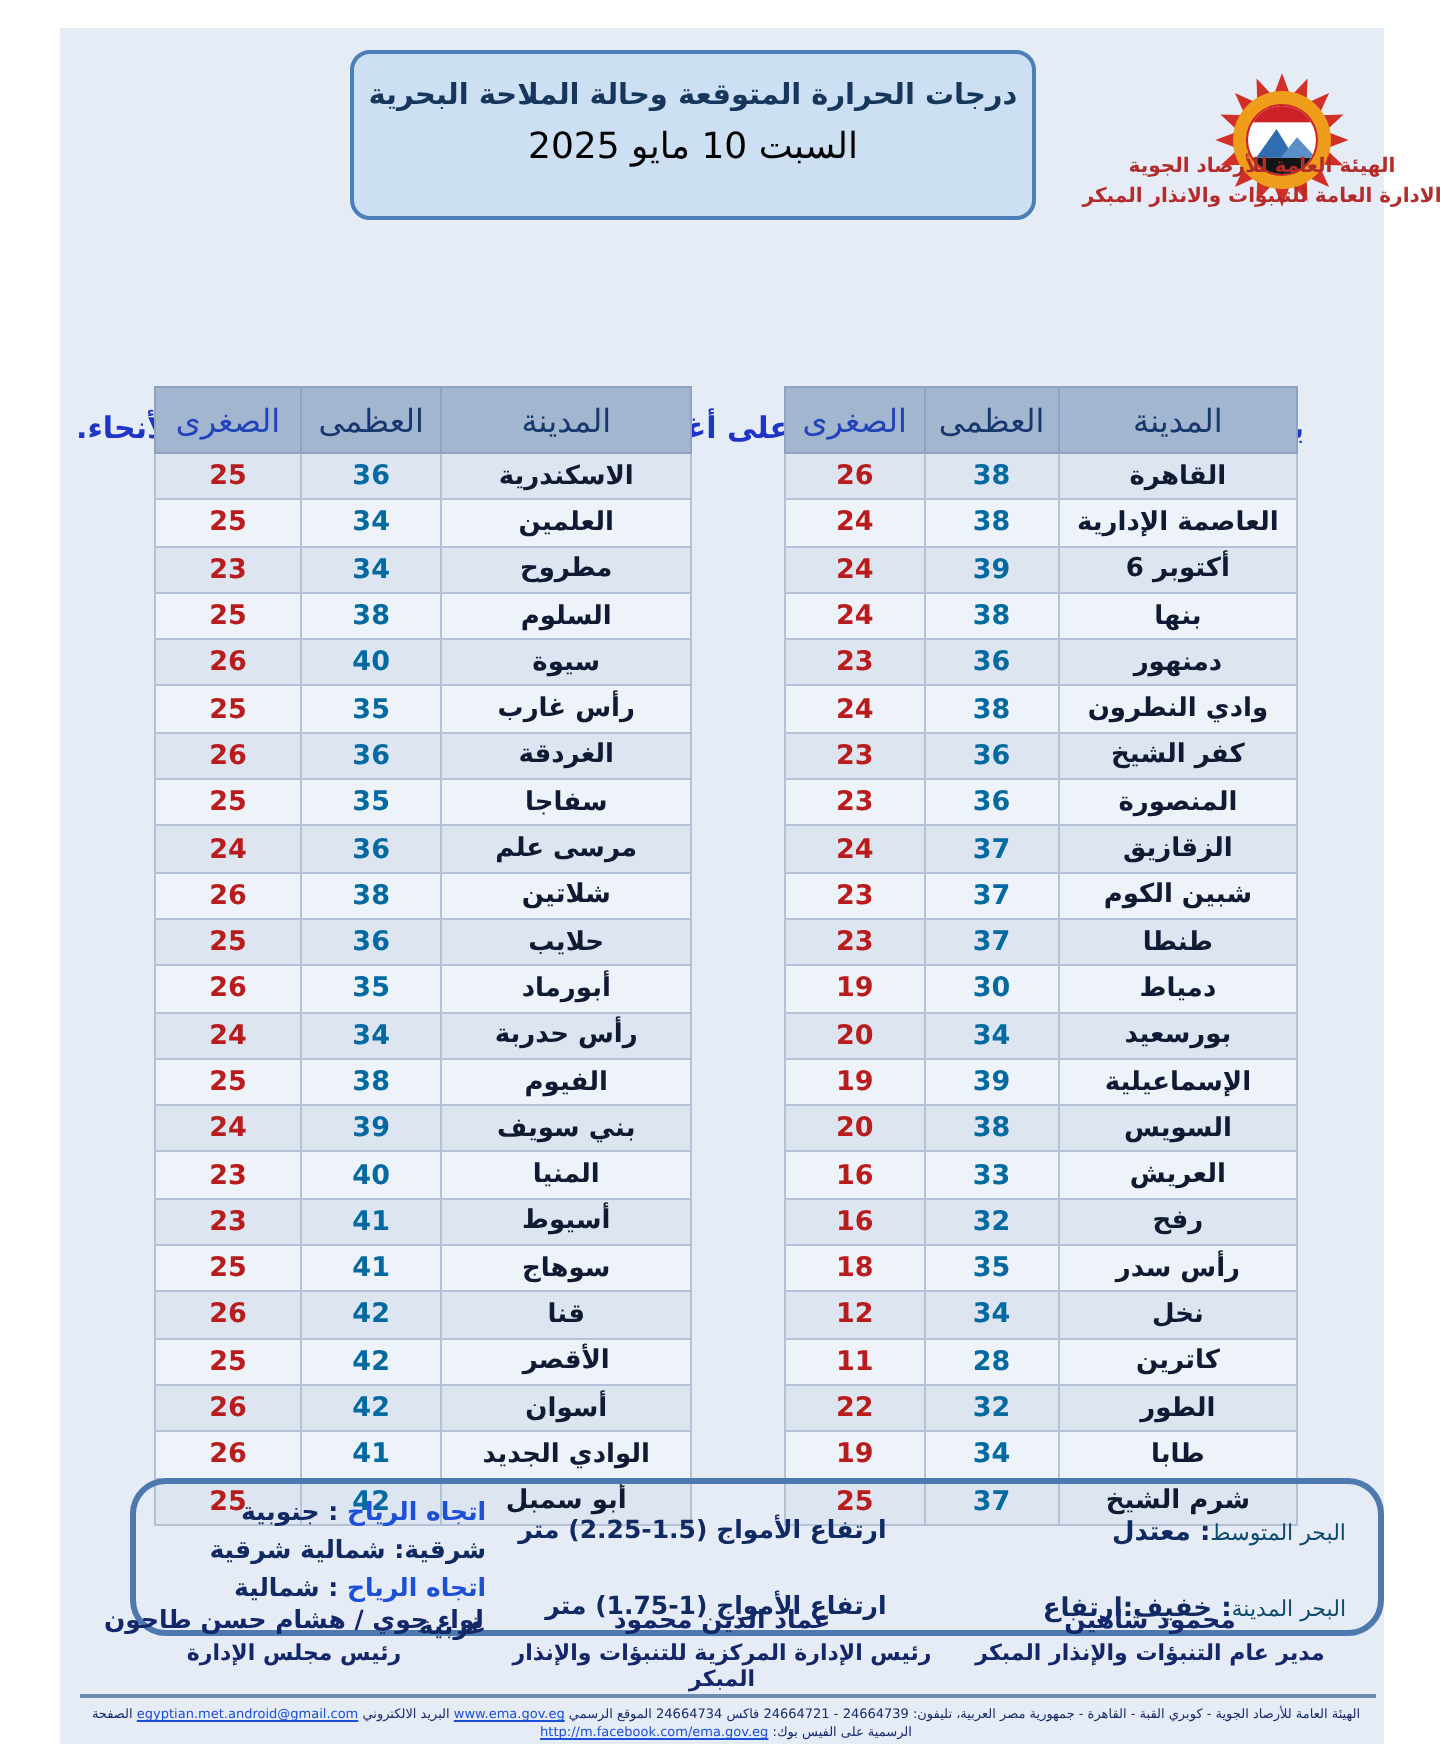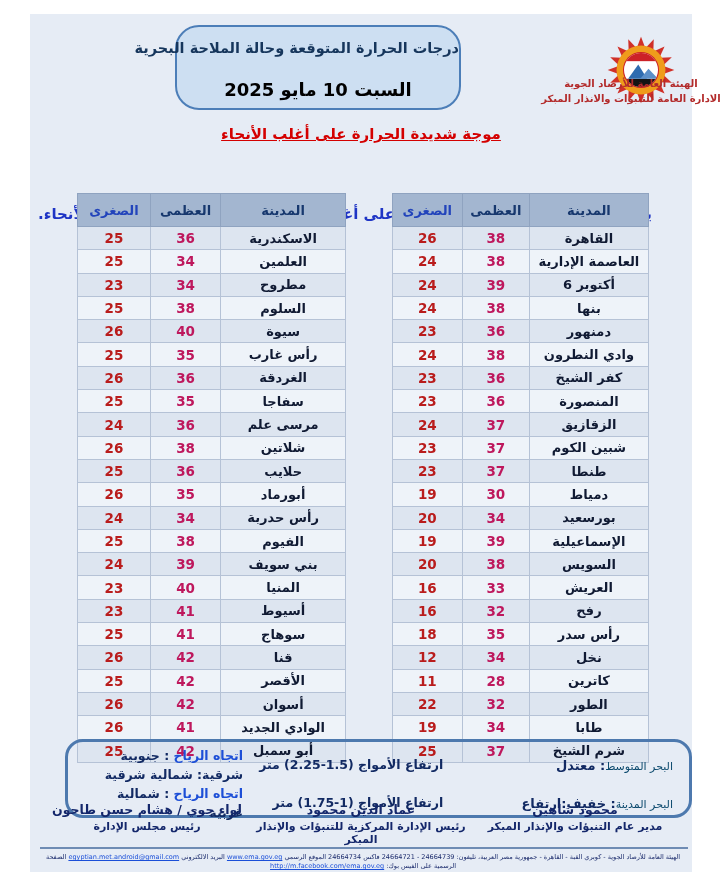--- a/index.html
+++ b/index.html
@@ -7,29 +7,29 @@
     width:720px;height:879px;position:relative;background:#ffffff;
     font-family:"DejaVu Sans","Liberation Sans",sans-serif;
     overflow:hidden;
   }
   .page{
     position:absolute;left:30px;top:14px;width:662px;height:858px;
     background:#e6ecf5;
   }
   
   .title-box{
-    position:absolute;left:145px;top:11px;width:286px;height:85px;
-    background:#cddff2;border:2.5px solid #4c7eb8;border-radius:24px;
+    position:absolute;left:145px;top:11px;width:343px;height:85px;
+    background:#cddff2;border:2.5px solid #4c7eb8;border-radius:10px;
     box-sizing:border-box;text-align:center;direction:rtl;
   }
   .title-box .t1{
     margin-top:13px;font-size:14.5px;font-weight:bold;color:#16365c;white-space:nowrap;
   }
   .title-box .t2{
-    margin-top:23px;font-size:18px;font-weight:bold;color:#000000;
+    margin-top:7px;font-size:18px;font-weight:normal;color:#000000;
   }
   .logo{position:absolute;left:577px;top:22px;width:68px;height:68px;}
   .org{
     position:absolute;left:506px;top:62px;width:190px;text-align:center;
     color:#b32b2b;font-size:10px;font-weight:bold;line-height:1.5;direction:rtl;
   }
   
   .warning{
     position:absolute;left:0;top:111px;width:100%;text-align:center;
     color:#d40000;font-size:15px;font-weight:bold;text-decoration:underline;
@@ -41,32 +41,32 @@
   }
   .desc .red{color:#d40000;}
   
   .temp-table{
     position:absolute;top:179px;border-collapse:collapse;direction:rtl;
     table-layout:fixed;border:1.5px solid #6b7f9e;background:#edf2f9;
   }
   .tbl-east{left:362px;width:257px;}
   .tbl-west{left:47px;width:269px;}
   .temp-table th{
-    height:30px;background:#a3b6d0;color:#17386e;font-size:13px;font-weight:bold;
+    height:30px;background:#a3b6d0;color:#17386e;font-size:16px;font-weight:normal;
     border:1px solid #8fa3c0;text-align:center;
   }
   .temp-table th.h-min{color:#2244bb;}
   .temp-table td{
     height:22.3px;padding:0 2px;text-align:center;font-weight:bold;font-size:13px;
     border:1px solid #b5c2d6;overflow:hidden;white-space:nowrap;
   }
   .temp-table tr:nth-child(odd) td{background:#dde5f0;}
   .temp-table tr:nth-child(even) td{background:#eef3f9;}
   .temp-table td.col-city{direction:ltr;color:#101a33;width:47%;}
-  .temp-table td.col-max{color:#be185d;font-size:13.5px;width:26%;}
+  .temp-table td.col-max{color:#0369a1;font-size:13.5px;width:26%;}
   .temp-table td.col-min{color:#b91c1c;font-size:13.5px;width:27%;}
   
   .marine{
     position:absolute;left:35px;top:725px;width:627px;height:79px;
     border:3px solid #4d79ae;border-radius:18px;box-sizing:border-box;
     direction:rtl;display:grid;grid-template-rows:1fr 1fr;align-items:center;
     padding:3px 16px;
   }
   .marine-row{display:grid;grid-template-columns:39% 34% 27%;align-items:center;}
   .sea-name{color:#0c4a6e;font-size:11px;font-weight:normal;}
@@ -133,21 +133,20 @@
         <polygon points="49,63 61,48 75,63" fill="#5b8fc9"></polygon>
       </g>
     </svg>
   </div>
 
   <div class="org">
     <div>الهيئة العامة للأرصاد الجوية</div>
     <div>الادارة العامة للتنبؤات والانذار المبكر</div>
   </div>
 
-  <div class="warning">موجة شديدة الحرارة على أغلب الأنحاء</div>
 
   <div class="desc">
     <span>يســـود طقـس </span><span class="red">شديد الحرارة</span><span> نهاراً على أغلب الأنحاء ، </span><span class="red">معتـدل</span><span> ليلاً علي أغلب الأنحاء.</span>
   </div>
 
   <table class="temp-table tbl-east">
     <thead>
       <tr>
         <th class="h-city" style="width:47%">المدينة</th>
         <th class="h-max" style="width:26%">العظمى</th>

